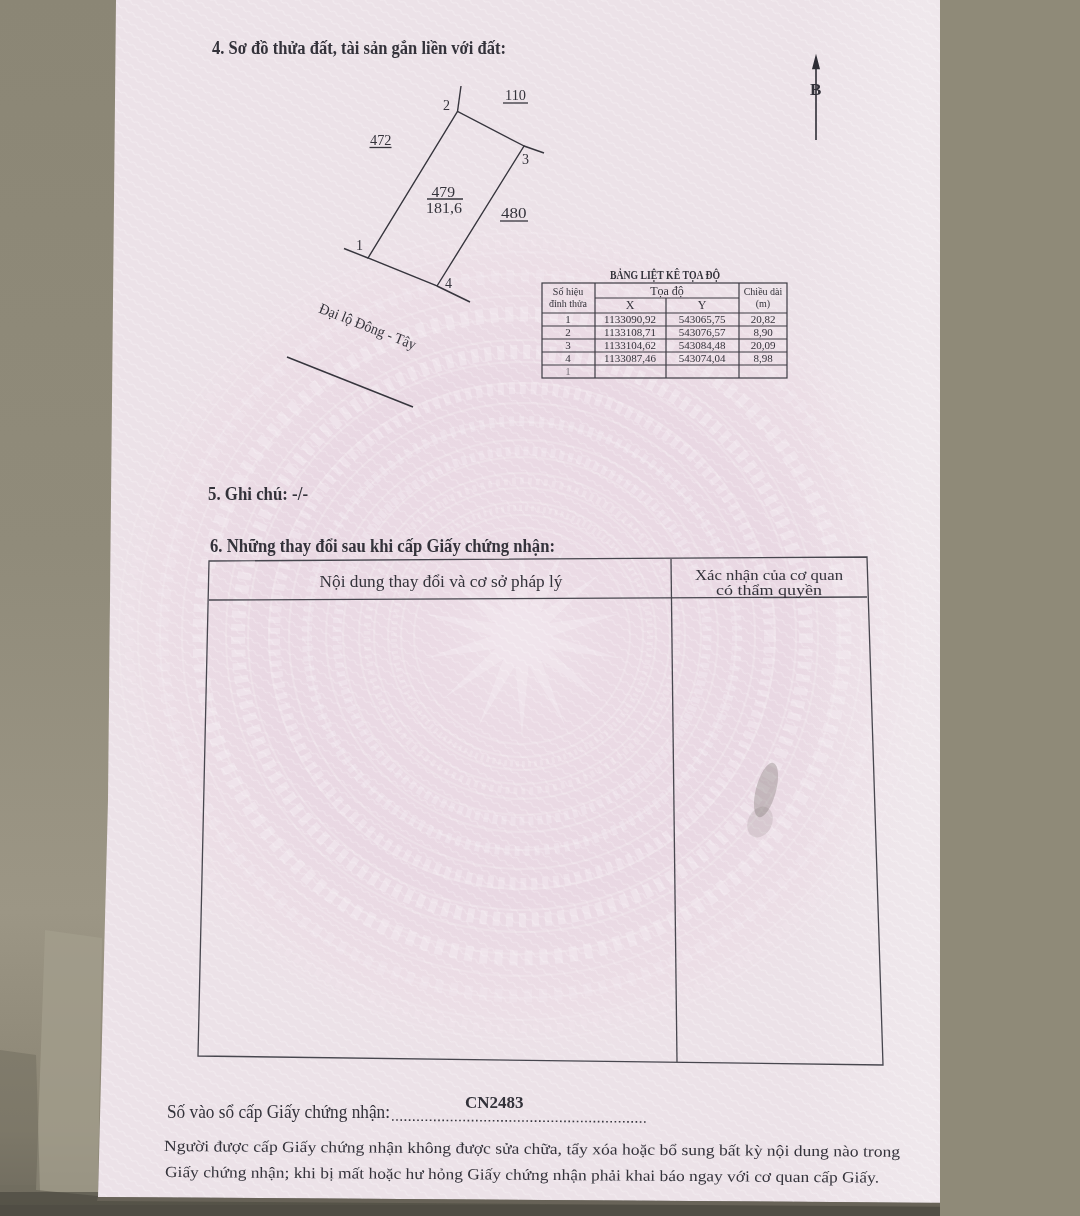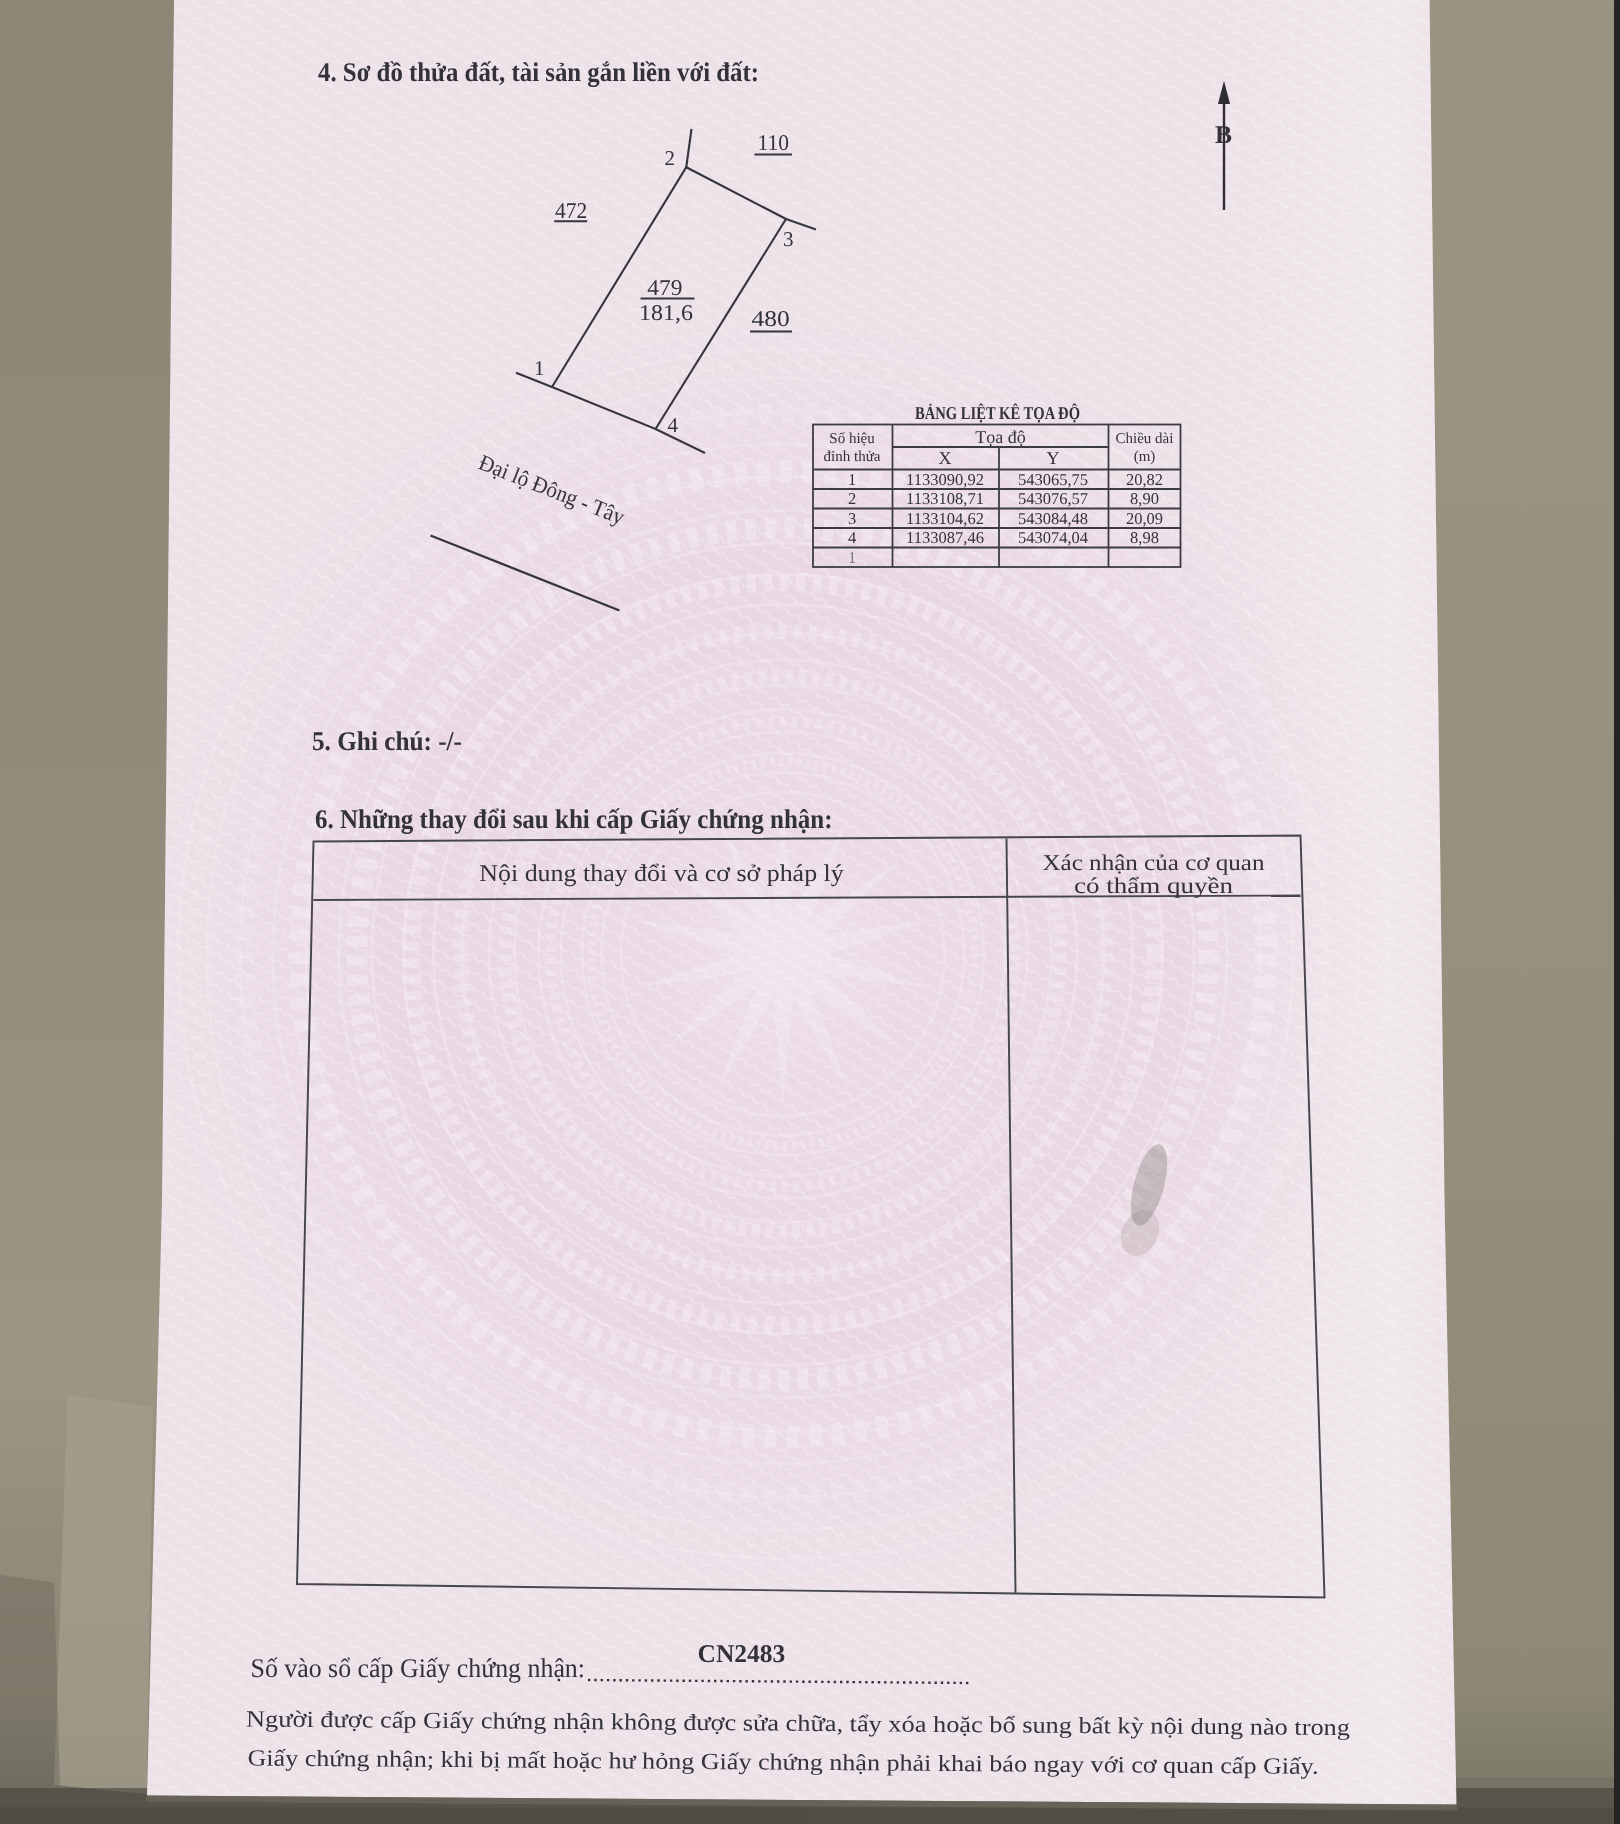--- a/index.html
+++ b/index.html
@@ -1,16 +1,16 @@
 <!DOCTYPE html>
 <html><head>
 <meta charset="utf-8">
 <style>
   html,body{margin:0;padding:0;background:#8f8a78;}
-  #page{position:relative;width:1080px;height:1216px;overflow:hidden;
+  #page{position:relative;width:940px;height:1216px;overflow:hidden;
         font-family:"Liberation Serif",serif;}
   svg text{fill:#33323a;}
 </style>
 </head>
 <body>
 <div id="page">
 <svg width="1080" height="1216" viewBox="0 0 1080 1216" xmlns="http://www.w3.org/2000/svg">
   <defs>
     <radialGradient id="drum" cx="0.5" cy="0.5" r="0.5">
       <stop offset="0%" stop-color="#eee1e9"></stop>

